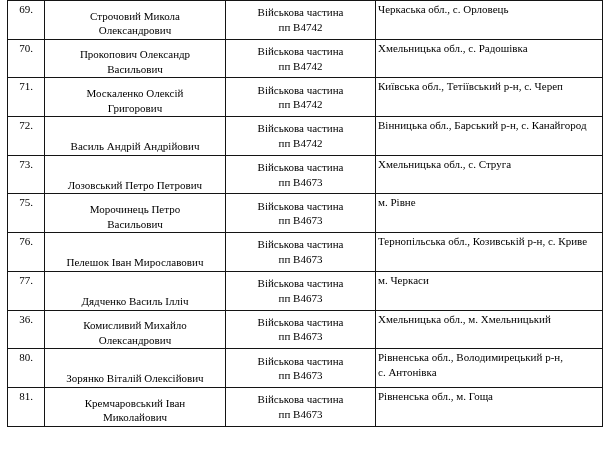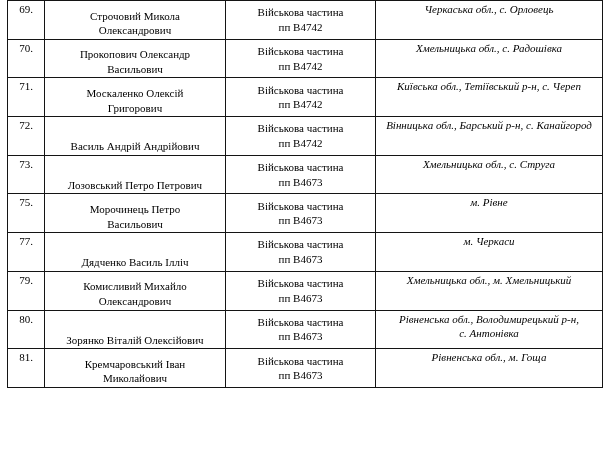--- a/index.html
+++ b/index.html
@@ -47,25 +47,24 @@
     text-align: center;
     vertical-align: bottom;
     padding-bottom: 3px;
     margin-top: 36px;
   }
   td.c-unit {
     text-align: center;
     vertical-align: middle;
   }
   td.c-loc {
-    text-align: center;
+    text-align: left;
     vertical-align: top;
     font-size: 10.5px;
     padding-top: 3px;
-    font-style: italic;
   }
 </style>
 </head>
 <body>
 
 <div class="page">
   <table class="roster">
     <colgroup>
       <col style="width:37px">
       <col style="width:181px">
@@ -119,32 +118,39 @@
 
   <tr>
     <td class="c-num">75.</td>
     <td class="c-name">Морочинець Петро
 Васильович</td>
     <td class="c-unit">Військова частина
 пп В4673</td>
     <td class="c-loc">м. Рівне</td>
   </tr>
 
+  <tr>
+    <td class="c-num">76.</td>
+    <td class="c-name">Пелешок Іван Мирославович</td>
+    <td class="c-unit">Військова частина
+пп В4673</td>
+    <td class="c-loc">Тернопільська обл., Козивській р-н, с. Криве</td>
+  </tr>
 
   <tr>
     <td class="c-num">77.</td>
     <td class="c-name">Дядченко Василь Ілліч</td>
     <td class="c-unit">Військова частина
 пп В4673</td>
     <td class="c-loc">м. Черкаси</td>
   </tr>
 
 
   <tr>
-    <td class="c-num">79.</td>
+    <td class="c-num">36.</td>
     <td class="c-name">Комисливий Михайло
 Олександрович</td>
     <td class="c-unit">Військова частина
 пп В4673</td>
     <td class="c-loc">Хмельницька обл., м. Хмельницький</td>
   </tr>
 
   <tr>
     <td class="c-num">80.</td>
     <td class="c-name">Зорянко Віталій Олексійович</td>

